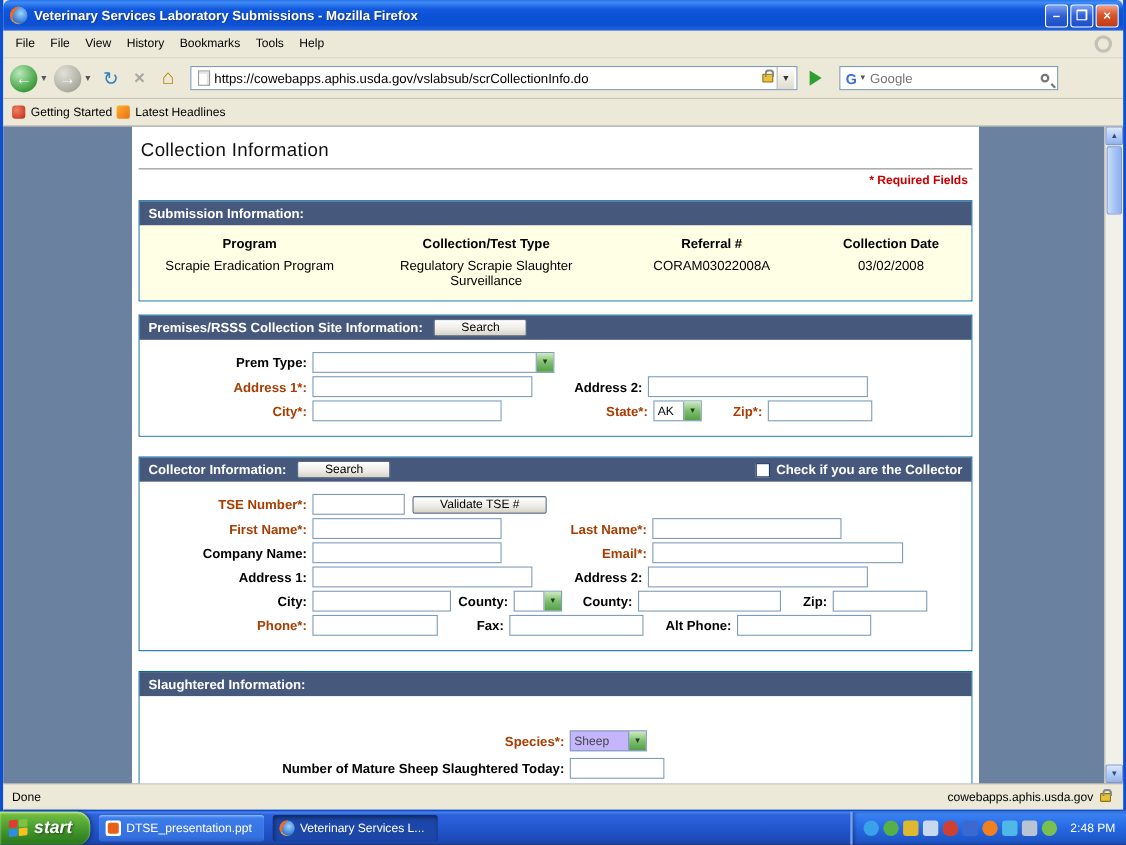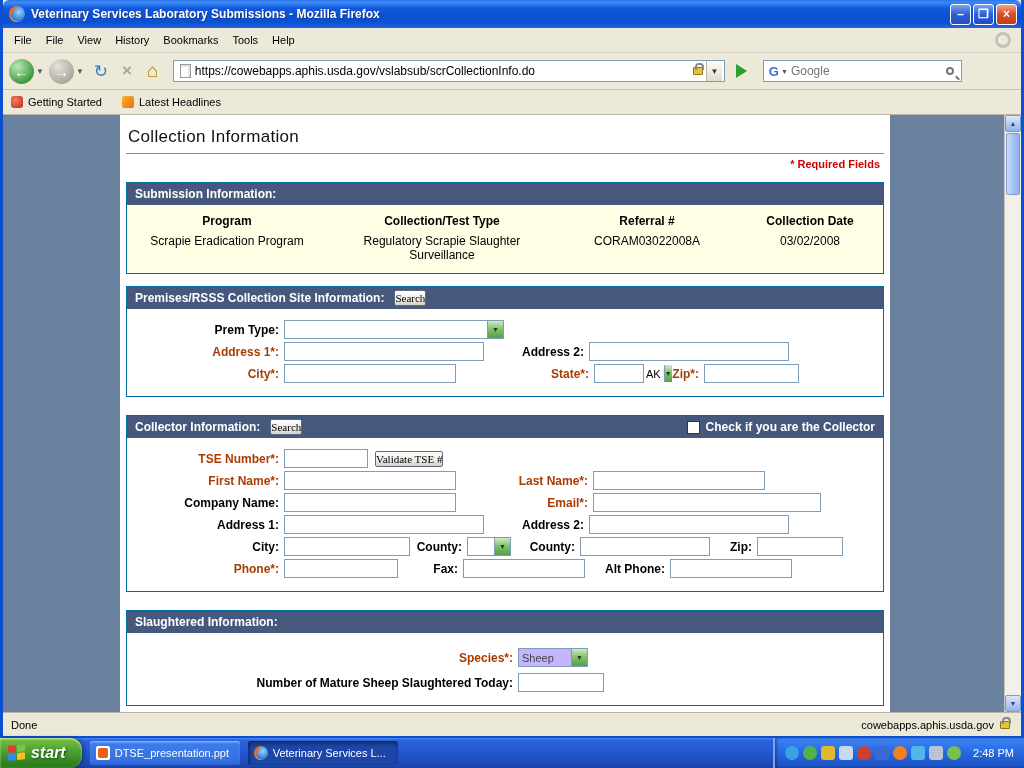--- a/index.html
+++ b/index.html
@@ -53,38 +53,38 @@
   .go-tri { width:0; height:0; border-left:11px solid #2F9E2F; border-top:7px solid transparent; border-bottom:7px solid transparent; }
   .searchbox { flex:0 0 196px; height:22px; background:#fff; border:1px solid #7F9DB9; display:flex; align-items:center;
                margin-left:8px; padding:0 3px; }
   .g-logo { color:#3A6BD8; font-weight:bold; font-size:13px; margin:0 2px; }
   .search-input { flex:1; border:none; outline:none; font-size:12px; color:#8a8a8a; height:18px; font-family:"Liberation Sans",sans-serif; }
   .mag { width:8px; height:8px; border:2px solid #777; border-radius:50%; position:relative; margin-right:4px; }
   .mag::after { content:""; position:absolute; width:5px; height:2px; background:#777; transform:rotate(45deg); left:7px; top:8px; }
 
   
   .bookmarksbar { height:25px; flex:0 0 25px; display:flex; align-items:center; background:#ECE9D8;
-                  border-bottom:1px solid #B8B4A8; padding:0 8px; gap:20px; }
+                  border-bottom:1px solid #B8B4A8; padding:0 8px; gap:4px; }
   .bm { display:flex; align-items:center; gap:5px; }
   .bm-icon1 { width:12px; height:12px; border-radius:3px; background:radial-gradient(circle at 35% 35%, #F08060, #C02818); }
   .bm-icon2 { width:12px; height:12px; border-radius:2px; background:linear-gradient(135deg,#FFB030,#E87010); }
 
   
   .viewport { flex:1 1 auto; position:relative; background:#6A81A0; overflow:hidden; display:flex; }
   .page-area { position:absolute; left:0; top:0; right:17px; bottom:0; overflow:hidden; }
   .panel { position:absolute; left:117px; top:0; width:770px; height:640px; background:#fff; padding:0 6px; }
 
   .page-title { font-size:17px; color:#111; padding:12px 0 6px 2px; letter-spacing:.3px;
                 border-bottom:1px solid #8a8a8a; }
   .req-note { text-align:right; color:#CC0000; font-weight:bold; font-size:11px; margin-top:4px; padding-right:4px; }
 
   .section { border:1px solid #0369a1; margin-top:12px; }
   .sec-head { height:22px; background:#46597C; color:#fff; font-weight:bold; font-size:12px;
               display:flex; align-items:center; padding:0 8px; gap:10px; }
-  .xp-btn { font-family:Liberation Serif, serif; font-size:11px; color:#000; padding:1px 0;
+  .xp-btn { font-family:Liberation Sans, sans-serif; font-size:11px; color:#000; padding:1px 24px;
             background:linear-gradient(180deg,#FFFFFF,#ECEBE5 60%,#D8D0C4); border:1px solid #5A6B85; border-radius:2px; }
   .sec-body { background:#fff; padding:8px 0 10px 0; }
   .row { display:flex; align-items:center; margin:3px 0; }
   .lbl { font-weight:bold; font-size:12px; color:#000; text-align:right; flex:0 0 auto; }
   .req { color:#A93C00; }
   .tin { height:19px; border:1px solid #7F9DB9; background:#fff; font-size:11px; padding:0 3px; margin-left:5px;
          font-family:"Liberation Sans",sans-serif; }
   .tin.hl { background:#FFF6AF; border-color:#BFA948; }
   .xp-combo { display:inline-flex; height:19px; border:1px solid #7F9DB9; background:#fff; align-items:stretch; margin-left:5px; }
   .combo-text { flex:1; padding:1px 3px; font-size:11px; display:flex; align-items:center; }
@@ -243,21 +243,21 @@
             <div class="row">
               <span class="lbl req w152">Address 1*:</span>
               <input class="tin" style="width: 200px;">
               <span class="lbl" style="flex:0 0 100px;">Address 2:</span>
               <input class="tin" style="width: 200px;">
             </div>
             <div class="row">
               <span class="lbl req w152">City*:</span>
               <input class="tin" style="width: 172px;">
               <span class="lbl req" style="flex:0 0 133px;">State*:</span>
-              <span class="xp-combo" style="width:44px;padding-left:48px;">
+              <span class="xp-combo" style="width:44px;">
                 <span class="combo-text">AK</span>
                 <span class="combo-btn">▼</span>
               </span>
               <span class="lbl req" style="flex:0 0 55px;">Zip*:</span>
               <input class="tin" style="width: 95px;">
             </div>
           </div>
         </div>
 
         <div class="section" style="margin-top:18px;">
@@ -314,21 +314,21 @@
               <span class="lbl" style="flex:0 0 80px;">Alt Phone:</span>
               <input class="tin" style="width: 122px;">
             </div>
           </div>
         </div>
 
         <div class="section" style="margin-top:18px;">
           <div class="sec-head">
             <span>Slaughtered Information:</span>
           </div>
-          <div class="sec-body" style="padding-top:12px;">
+          <div class="sec-body" style="padding-top:28px;">
             <div class="row">
               <span class="lbl req w386">Species*:</span>
               <span class="xp-combo disabled" style="width:70px;">
                 <span class="combo-text">Sheep</span>
                 <span class="combo-btn">▼</span>
               </span>
             </div>
             <div class="row" style="margin-top:6px;">
               <span class="lbl w386">Number of Mature Sheep Slaughtered Today:</span>
               <input class="tin" style="width: 86px;">

